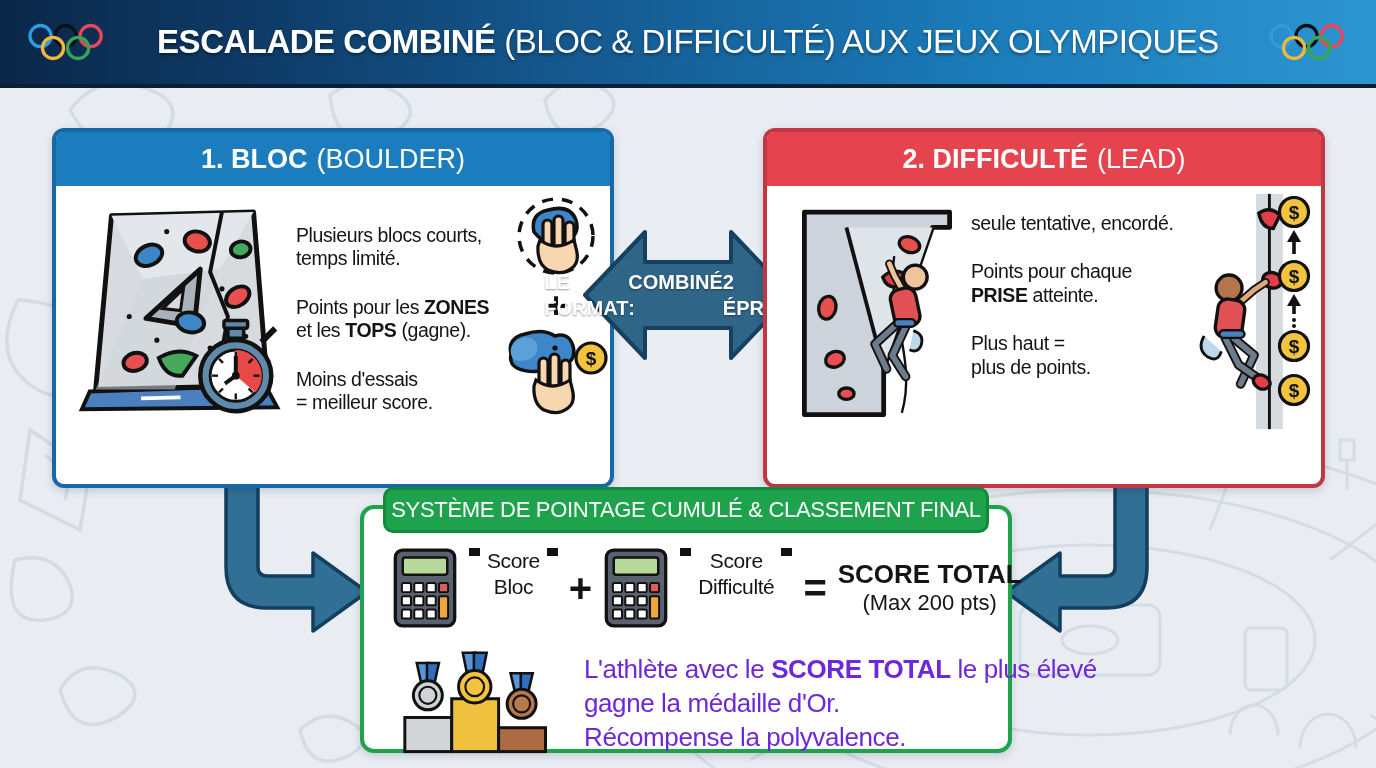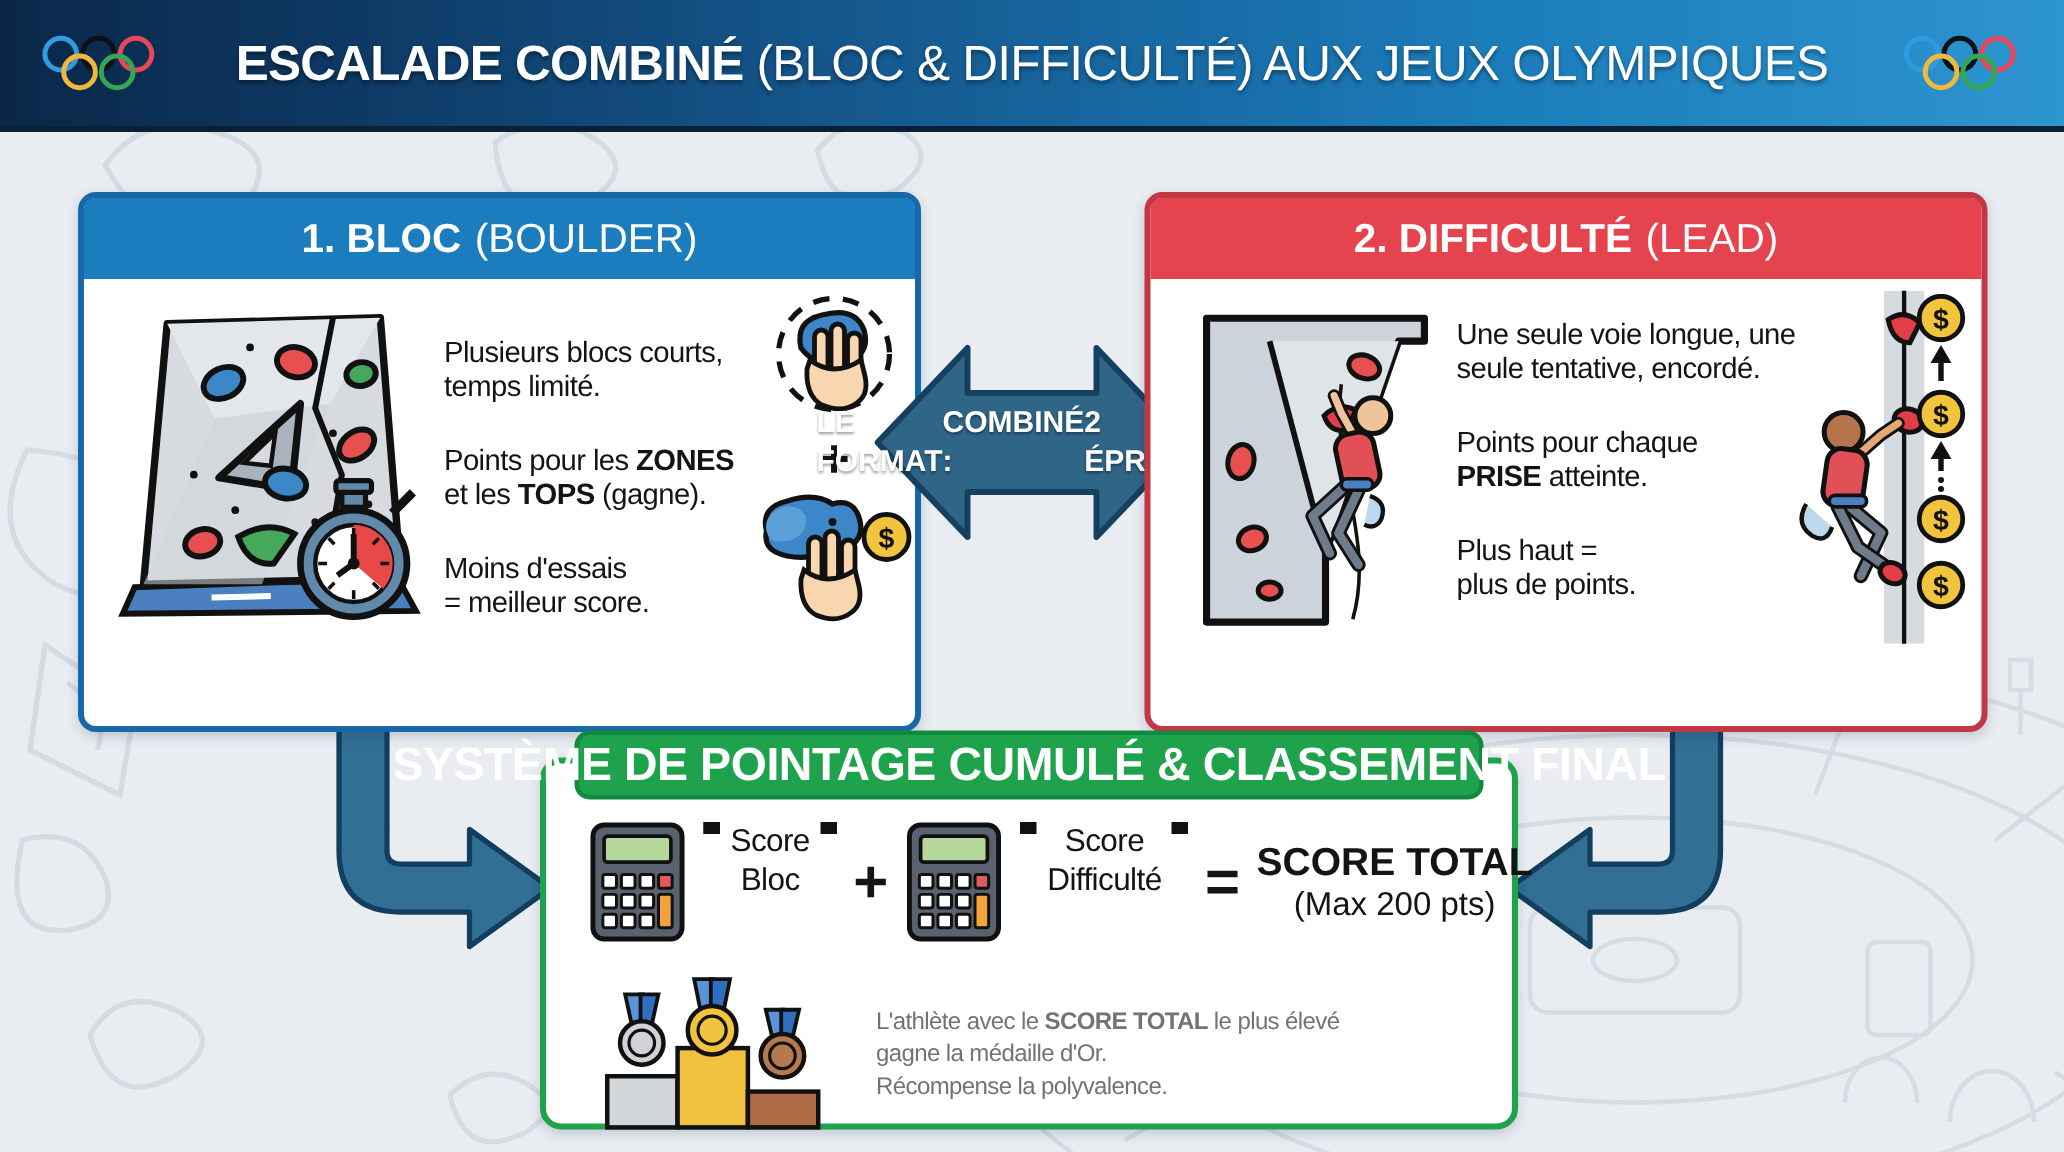--- a/index.html
+++ b/index.html
@@ -56,35 +56,35 @@
 
   
   .connector{position:absolute;z-index:1;}
 
   
   .score-box{position:absolute;left:360px;top:505px;width:652px;height:248px;background:#fff;
     border:4px solid #1ea24c;border-radius:14px;box-sizing:border-box;z-index:2;
     box-shadow:0 3px 8px rgba(20,40,70,.18);}
   .score-pill{position:absolute;left:50%;top:-22px;transform:translateX(-50%);width:606px;height:46px;
     background:#1ea24c;border:3px solid #128a3e;border-radius:10px;box-sizing:border-box;
-    display:flex;align-items:center;justify-content:center;color:#fff;font-weight:700;font-size:31px;
+    display:flex;align-items:center;justify-content:center;color:#fff;font-weight:400;font-size:22px;
     white-space:nowrap;letter-spacing:-.3px;}
   .formula-row{position:absolute;left:28px;top:36px;display:flex;align-items:center;gap:11px;}
   .brk-term{display:flex;align-items:flex-start;height:80px;}
   .brk{width:11px;box-sizing:border-box;}
   .brk.l{border-left:4px solid #111;border-top:4px solid #111;border-bottom:4px solid #111;}
   .brk.r{border-right:4px solid #111;border-top:4px solid #111;border-bottom:4px solid #111;}
   .brk-text{display:flex;flex-direction:column;justify-content:center;text-align:center;
     font-size:21px;letter-spacing:-.4px;color:#141414;padding:0 7px;line-height:1.25;}
   .op{font-size:40px;font-weight:700;color:#141414;line-height:1;}
   .total{(text-align:center);text-align:center;color:#141414;line-height:1.15;}
   .total .tl{display:block;font-weight:700;font-size:26px;white-space:nowrap;}
   .total .tm{display:block;font-size:22px;white-space:nowrap;}
   .result-row{position:absolute;left:34px;top:142px;display:flex;align-items:center;gap:24px;}
-  .result-text{font-size:16px;line-height:1.32;color:#737373;letter-spacing:-.4px;}
+  .result-text{font-size:26px;line-height:1.32;color:#6d28d9;letter-spacing:-.4px;}
 </style>
 </head>
 <body>
 
 <div class="page">
 
   <svg class="bg-deco" width="1376" height="768" viewBox="0 0 1376 768">
     <g stroke="#ccd5df" stroke-width="3.5" fill="none" opacity="0.75">
       <path d="M70,110 q30,-40 80,-20 q40,15 10,50 q-50,40 -90,-30z"></path>
       <path d="M330,95 q35,-25 70,0 q25,20 -10,40 q-55,20 -60,-40z"></path>
@@ -289,21 +289,20 @@
           <polyline points="112,134 88,156 100,182" fill="none" stroke="#6d7b8b" stroke-width="6" stroke-linecap="round" stroke-linejoin="round"></polyline>
           <polyline points="120,138 106,168 120,190" fill="none" stroke="#111" stroke-width="10" stroke-linecap="round" stroke-linejoin="round"></polyline>
           <polyline points="120,138 106,168 120,190" fill="none" stroke="#6d7b8b" stroke-width="6" stroke-linecap="round" stroke-linejoin="round"></polyline>
           <rect x="108" y="130" width="22" height="8" rx="4" fill="#4a7fc0" stroke="#111" stroke-width="2.5"></rect>
           <path d="M128,142 q12,4 8,16 q-4,8 -12,4" fill="#bcd8ea" stroke="#111" stroke-width="3"></path>
         </g>
       </svg>
 
       <div class="card-text">
         <p>
-          <span class="ln">Une seule voie longue, une</span>
           <span class="ln">seule tentative, encordé.</span>
         </p>
         <p>
           <span class="ln">Points pour chaque</span>
           <span class="ln"><b>PRISE</b><span> atteinte.</span></span>
         </p>
         <p>
           <span class="ln">Plus haut =</span>
           <span class="ln">plus de points.</span>
         </p>

